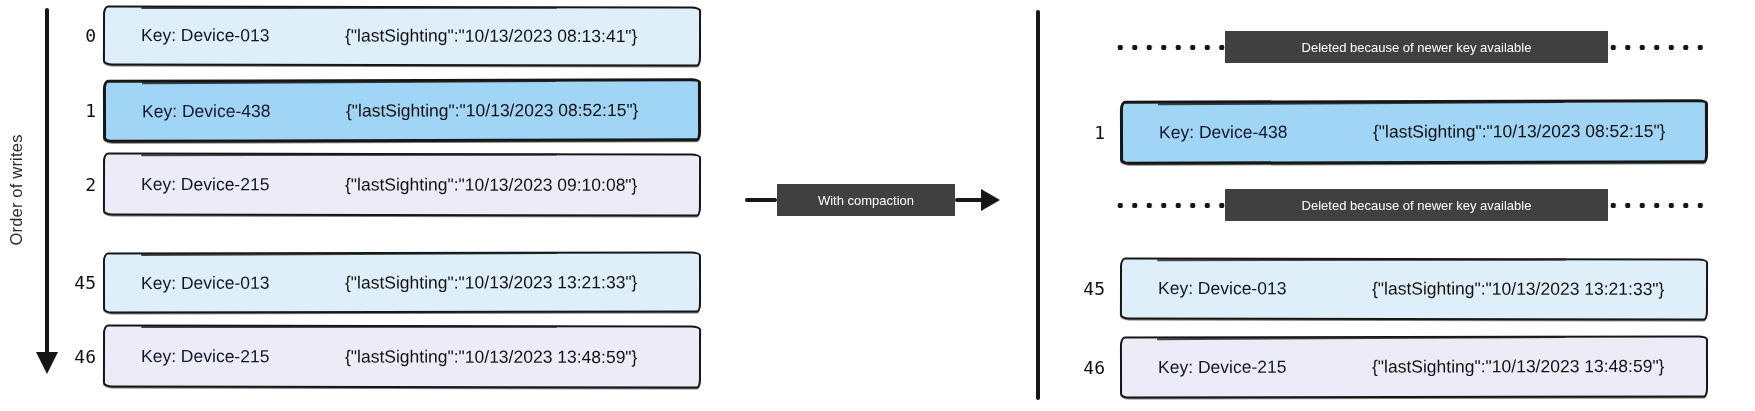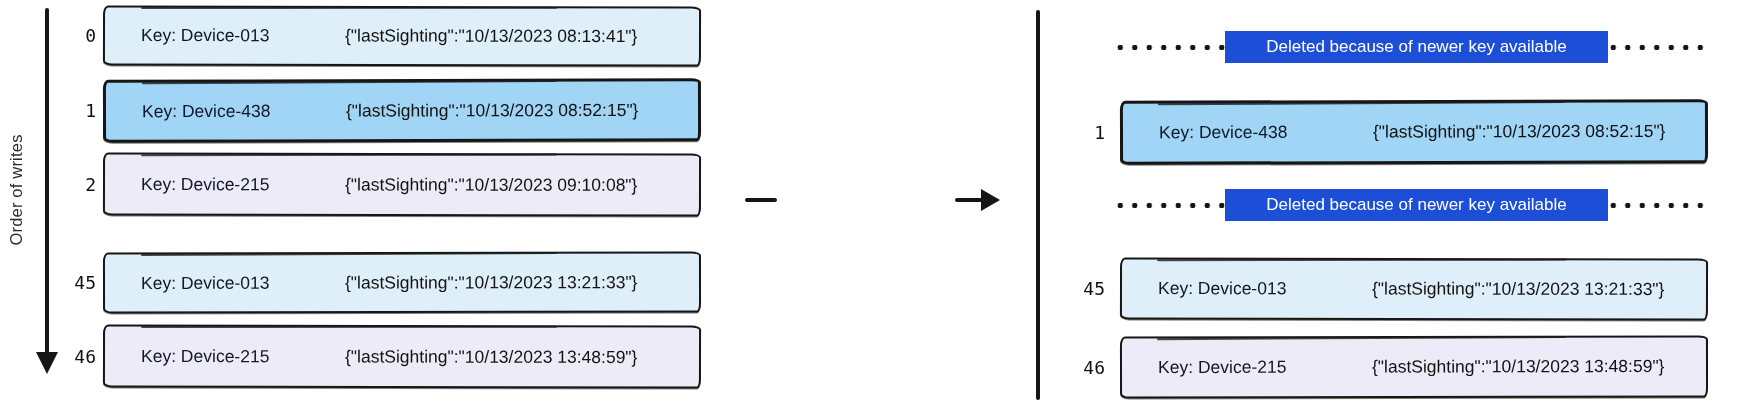--- a/index.html
+++ b/index.html
@@ -42,23 +42,23 @@
     font-size:17.5px;color:#0f172a;white-space:nowrap;
   }
   .record .val{
     position:absolute;left:240px;top:50%;transform:translateY(-50%);
     font-size:17.5px;color:#121212;white-space:nowrap;
   }
   .rrow .val{left:250px;}
   
   .mid-line{position:absolute;height:3.5px;background:#161616;border-radius:2px;}
   .mid-box,.del-box{
-    position:absolute;background:#1d4ed8;color:#ffffff;
+    position:absolute;background:#404040;color:#ffffff;
     display:flex;align-items:center;justify-content:center;
-    font-size:17px;white-space:nowrap;
+    font-size:13px;white-space:nowrap;
   }
   .arrow-head-right{
     position:absolute;width:0;height:0;
     border-top:11px solid transparent;border-bottom:11px solid transparent;border-left:19px solid #161616;
   }
   
   .dots{
     position:absolute;height:9px;
     background-image:radial-gradient(circle, #141414 2.6px, transparent 3px);
     background-size:14.5px 9px;background-repeat:repeat-x;background-position:0 center;
@@ -95,20 +95,21 @@
   <div class="record c-lightblue" style="left:103px;top:252px;width:598px;height:61px;transform:rotate(-0.1deg);">
     <span class="key">Key: Device-013</span>
     <span class="val">{"lastSighting":"10/13/2023 13:21:33"}</span>
   </div>
   <div class="record c-lavender" style="left:103px;top:325px;width:598px;height:63px;transform:rotate(0.12deg);">
     <span class="key">Key: Device-215</span>
     <span class="val">{"lastSighting":"10/13/2023 13:48:59"}</span>
   </div>
 
   <div class="mid-line" style="left:745px;top:198px;width:32px;"></div>
+  <div class="mid-box" style="left:777px;top:184px;width:178px;height:32px;">With compaction</div>
   <div class="mid-line" style="left:955px;top:198px;width:28px;"></div>
   <div class="arrow-head-right" style="left:981px;top:189px;"></div>
 
   <div class="vline-right"></div>
 
   <div class="idx" style="left:1061px;top:121px;">1</div>
   <div class="idx" style="left:1061px;top:277px;">45</div>
   <div class="idx" style="left:1061px;top:356px;">46</div>
 
   <div class="dots" style="left:1113px;top:43px;width:592px;"></div>

